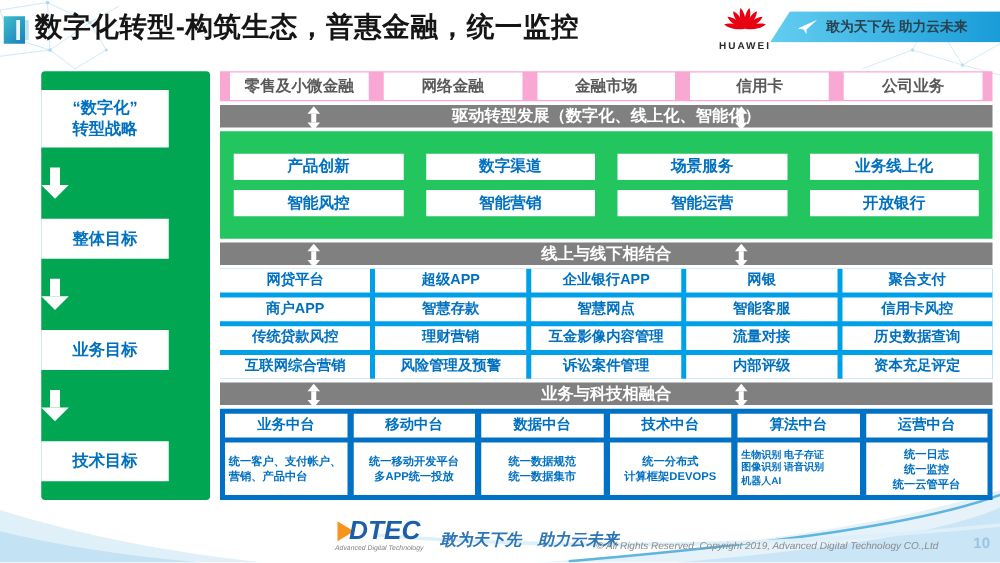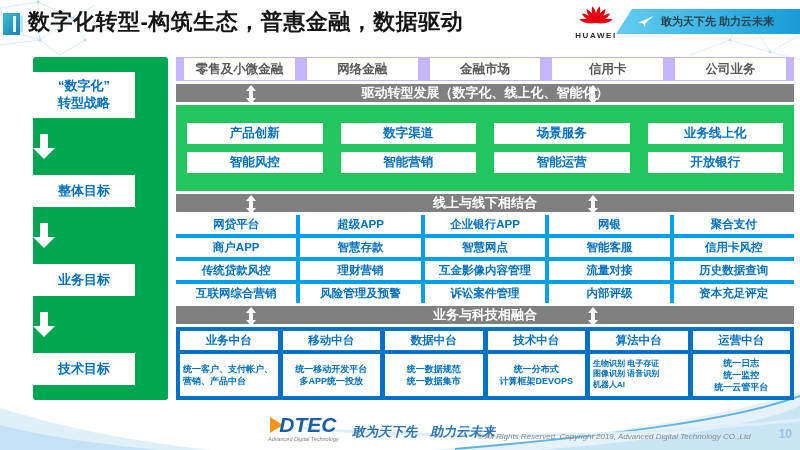--- a/index.html
+++ b/index.html
@@ -33,21 +33,21 @@
     justify-content:center; white-space:pre-line; line-height:1.3; }
   .strategy-box.tall { height:46px; } .strategy-box.short { height:32px; }
   .arr { display:flex; flex-direction:column; align-items:center; }
   .arr .shaft { width:8px; height:14px; background:#fff; }
   .arr .head { width:0; height:0; border-left:11px solid transparent;
     border-right:11px solid transparent; border-top:11px solid #fff; }
 
   
   .main { left:176px; top:57px; width:618px; height:343px; display:flex; flex-direction:column; }
 
-  .biz-row { height:32px; background:#c4b5fd; display:flex; align-items:center;
+  .biz-row { height:32px; background:#f9a8d4; display:flex; align-items:center;
     padding:0 2px; margin-bottom:3px; }
   .biz-cell { flex:1; margin:0 6px; background:#fff; height:22px; line-height:22px;
     text-align:center; color:#595959; font-size:12.5px; font-weight:bold; }
 
   .banner { height:20px; background:#808080; color:#fff; font-size:13px; font-weight:bold;
     display:flex; align-items:center; justify-content:center; position:relative; margin-bottom:3px; }
   .updown { position:absolute; top:1px; }
   .updown .t { width:0; height:0; border-left:5px solid transparent; border-right:5px solid transparent; border-bottom:6px solid #fff; }
   .updown .s { width:4px; height:7px; background:#fff; margin:0 auto; }
   .updown .b { width:0; height:0; border-left:5px solid transparent; border-right:5px solid transparent; border-top:6px solid #fff; }
@@ -114,21 +114,21 @@
   <path d="M800,450 L430,450 C600,436 710,420 800,392 Z" fill="#e2f1f9" opacity="0.9"></path>
   <path d="M800,450 L540,450 C680,438 760,424 800,406 Z" fill="#c4e3f4" opacity="0.85"></path>
   <path d="M455,449 C630,434 740,418 800,396" stroke="#5fb4e0" stroke-width="2" fill="none"></path>
   <path d="M300,428 C450,440 620,438 800,420" stroke="#ddeff8" stroke-width="3" fill="none"></path>
 </svg>
 
 <div class="layer title-mark">
   <div class="stripe s1"></div>
     <div class="stripe s2"></div>
 </div>
-<div class="layer page-title">数字化转型-构筑生态，普惠金融，数据驱动</div>
+<div class="layer page-title">数字化转型-构筑生态，普惠金融，统一监控</div>
 
 <div class="layer huawei">
   <svg width="34" height="24" viewBox="-17 -20 34 24">
     <g fill="#E60012">
       <path transform="rotate(-78)" d="M0,0 C-2.6,-6 -2.6,-13 0,-17 C2.6,-13 2.6,-6 0,0 Z"></path>
       <path transform="rotate(-56)" d="M0,0 C-2.6,-6 -2.6,-13 0,-17 C2.6,-13 2.6,-6 0,0 Z"></path>
       <path transform="rotate(-34)" d="M0,0 C-2.6,-6 -2.6,-13 0,-17 C2.6,-13 2.6,-6 0,0 Z"></path>
       <path transform="rotate(-12)" d="M0,0 C-2.6,-6 -2.6,-13 0,-17 C2.6,-13 2.6,-6 0,0 Z"></path>
       <path transform="rotate(12)" d="M0,0 C-2.6,-6 -2.6,-13 0,-17 C2.6,-13 2.6,-6 0,0 Z"></path>
       <path transform="rotate(34)" d="M0,0 C-2.6,-6 -2.6,-13 0,-17 C2.6,-13 2.6,-6 0,0 Z"></path>

